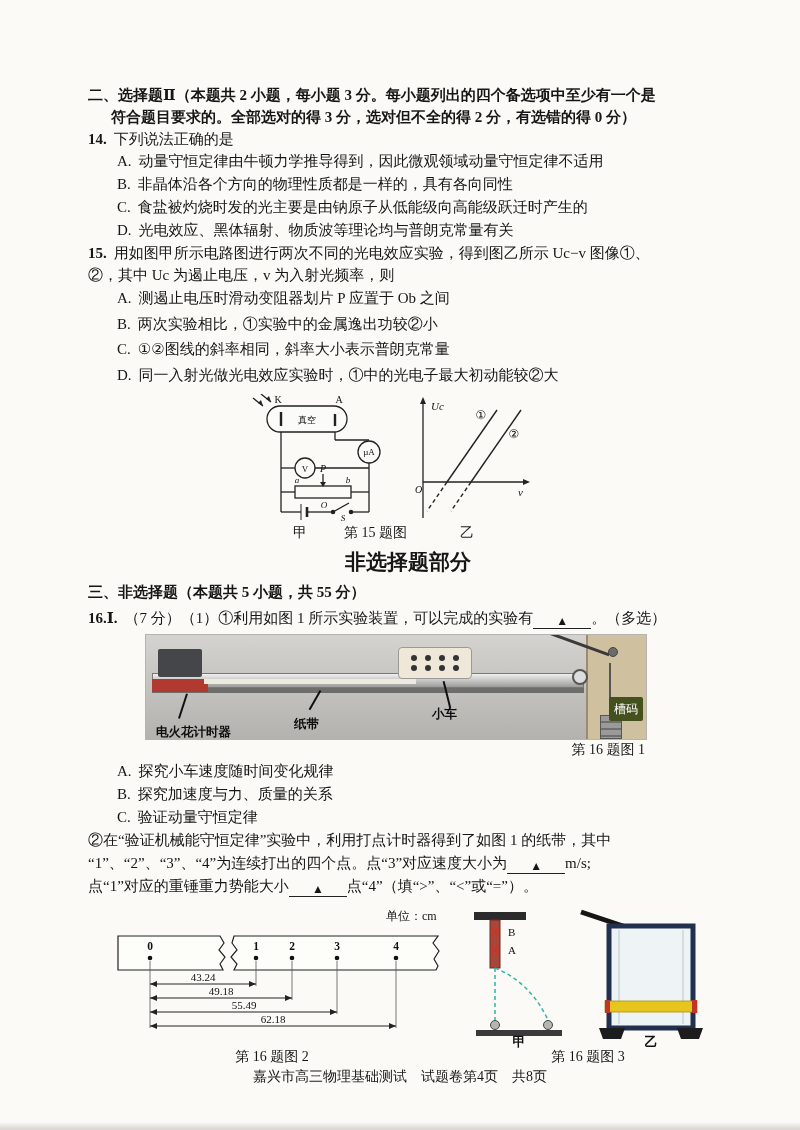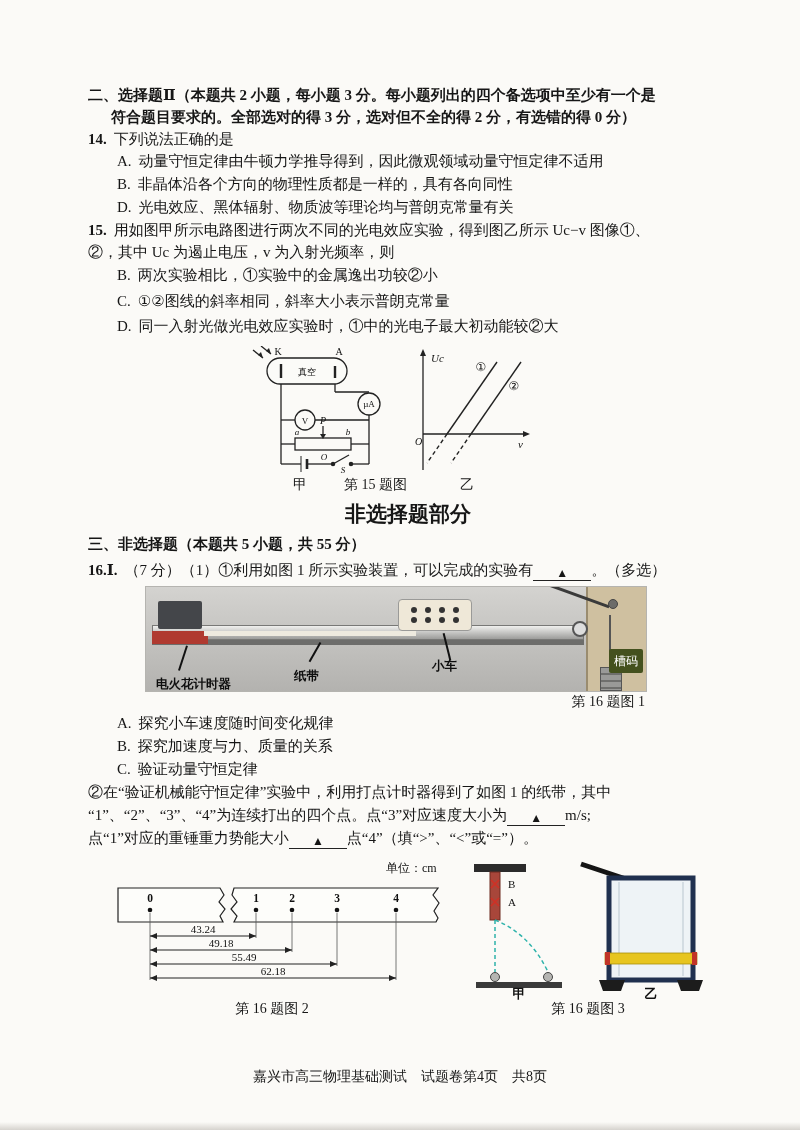--- a/index.html
+++ b/index.html
@@ -60,26 +60,28 @@
 <div class="page">
   <div class="content">
 
     <p class="ln bold">二、选择题Ⅱ（本题共 2 小题，每小题 3 分。每小题列出的四个备选项中至少有一个是</p>
     <p class="ln bold indent">符合题目要求的。全部选对的得 3 分，选对但不全的得 2 分，有选错的得 0 分）</p>
 
     <p class="ln"><span class="qnum">14.</span><span>下列说法正确的是</span></p>
     <div class="options">
       <p class="ln opt"><span class="olabel">A.</span><span>动量守恒定律由牛顿力学推导得到，因此微观领域动量守恒定律不适用</span></p>
       <p class="ln opt"><span class="olabel">B.</span><span>非晶体沿各个方向的物理性质都是一样的，具有各向同性</span></p>
+      <p class="ln opt"><span class="olabel">C.</span><span>食盐被灼烧时发的光主要是由钠原子从低能级向高能级跃迁时产生的</span></p>
       <p class="ln opt"><span class="olabel">D.</span><span>光电效应、黑体辐射、物质波等理论均与普朗克常量有关</span></p>
     </div>
 
     <p class="ln"><span class="qnum">15.</span><span>用如图甲所示电路图进行两次不同的光电效应实验，得到图乙所示 Uc−v 图像①、</span></p>
     <p class="ln">②，其中 Uc 为遏止电压，v 为入射光频率，则</p>
     <div class="options">
+      <p class="ln opt15"><span class="olabel">A.</span><span>测遏止电压时滑动变阻器划片 P 应置于 Ob 之间</span></p>
       <p class="ln opt15"><span class="olabel">B.</span><span>两次实验相比，①实验中的金属逸出功较②小</span></p>
       <p class="ln opt15"><span class="olabel">C.</span><span>①②图线的斜率相同，斜率大小表示普朗克常量</span></p>
       <p class="ln opt15"><span class="olabel">D.</span><span>同一入射光做光电效应实验时，①中的光电子最大初动能较②大</span></p>
     </div>
 
     <div class="fig15-row">
       <svg width="150" height="128" viewBox="0 0 150 128">
         <g stroke="#222" stroke-width="1.3" fill="none">
           <rect x="16" y="12" width="80" height="26" rx="13" fill="#fbfbf8"></rect>
           <line x1="30" y1="18" x2="30" y2="32" stroke-width="2.4"></line>

